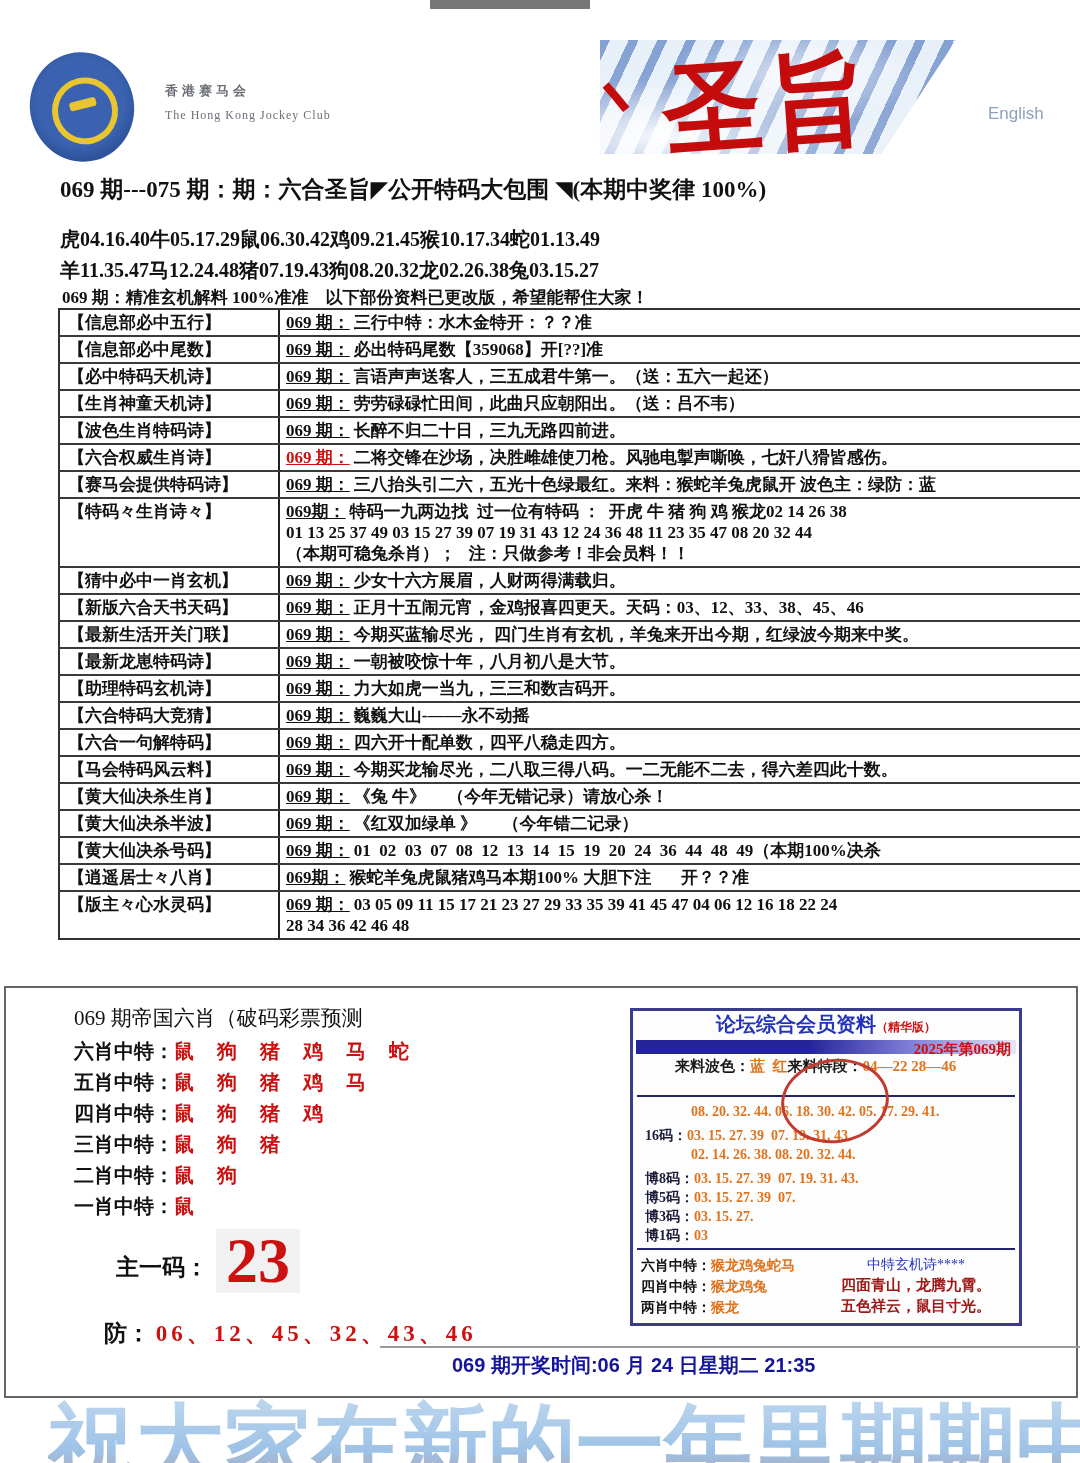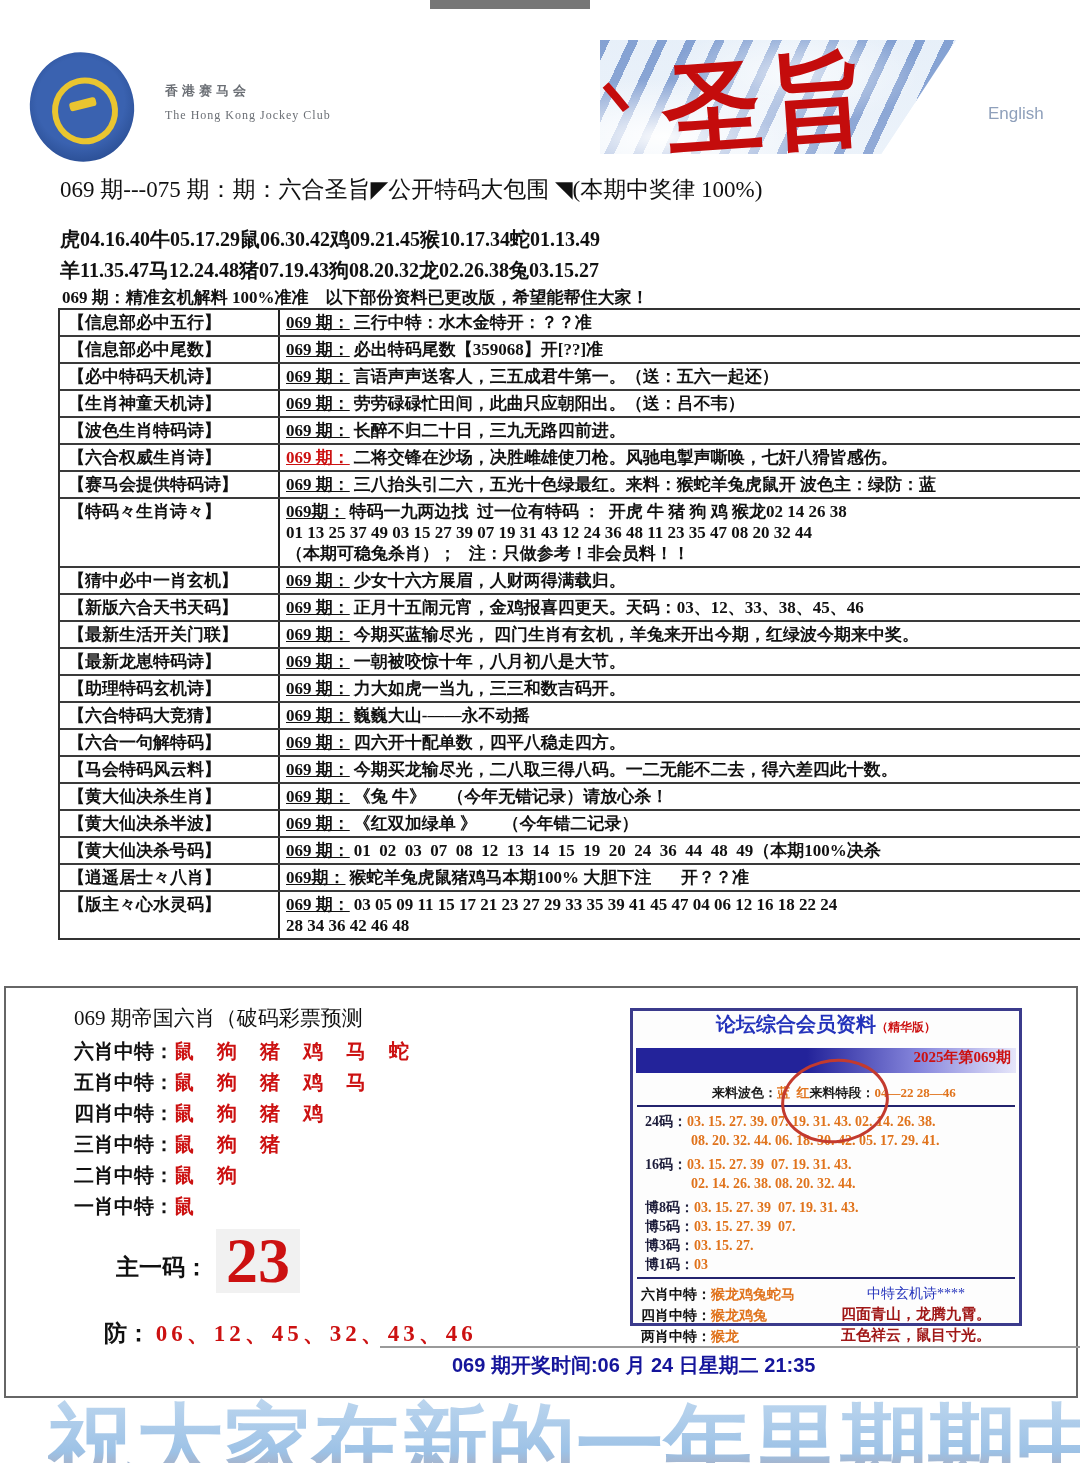--- a/index.html
+++ b/index.html
@@ -22,21 +22,21 @@
       radial-gradient(ellipse at 18% 85%,rgba(255,255,255,.95),transparent 42%),
       radial-gradient(ellipse at 55% 30%,rgba(255,255,255,.7),transparent 45%),
       repeating-linear-gradient(115deg,rgba(70,110,185,.55) 0 9px,rgba(235,242,250,.85) 9px 26px),
       linear-gradient(180deg,#cfe0f2,#eef4fb);
     clip-path:polygon(0 0,100% 0,79% 100%,0 100%);}
   .banner-title{position:absolute;left:586px;top:48px;font-size:100px;line-height:100px;font-weight:bold;
     color:#c40c0c;transform:rotate(-4deg);letter-spacing:6px;white-space:nowrap;}
   .banner-title .dot{font-size:70px;vertical-align:20px;}
   .english-link{position:absolute;left:988px;top:104px;font-size:17px;color:#8fa0bb;font-family:"Liberation Sans",sans-serif;}
   
-  .intro-title{position:absolute;left:60px;top:174px;font-size:23px;font-weight:normal;white-space:pre;}
+  .intro-title{position:absolute;left:60px;top:174px;font-size:23px;font-weight:bold;white-space:pre;}
   .zodiac1{position:absolute;left:60px;top:226px;font-size:20px;font-weight:bold;white-space:pre;}
   .zodiac2{position:absolute;left:60px;top:257px;font-size:20px;font-weight:bold;white-space:pre;}
   .note{position:absolute;left:62px;top:286px;font-size:17px;font-weight:bold;white-space:pre;}
   
   .tips{position:absolute;left:58px;top:308px;width:1022px;border:2px solid #333;border-right:none;}
   .t-row{display:flex;border-bottom:2px solid #3a3a3a;}
   .t-row:last-child{border-bottom:none;}
   .t-label{width:206px;flex:none;border-right:2px solid #222;padding:2px 4px 2px 8px;
     font-weight:bold;font-size:17px;line-height:21px;white-space:nowrap;}
   .t-content{flex:1;padding:2px 6px;font-weight:bold;font-size:17px;line-height:21px;overflow:hidden;}
@@ -51,23 +51,23 @@
   .emp-row .val{color:#cc1111;letter-spacing:9px;}
   .emp-main{position:absolute;left:110px;top:241px;display:flex;align-items:flex-end;}
   .emp-main-label{font-size:23px;font-weight:bold;padding-bottom:10px;}
   .emp-main-value{font-size:64px;line-height:64px;font-weight:bold;color:#cc1111;background:#f1f1f1;padding:0 10px;margin-left:8px;}
   .emp-guard{position:absolute;left:98px;top:330px;font-size:23px;font-weight:bold;}
   .emp-guard .val{color:#cc1111;letter-spacing:4px;}
   
   .forum{position:absolute;left:624px;top:20px;width:386px;height:312px;border:3px solid #3b3b8c;background:#fdfdfd;}
   .f-title{text-align:center;font-size:20px;line-height:26px;font-weight:bold;color:#2433bb;white-space:nowrap;}
   .f-title .suffix{color:#cc1111;font-size:12px;}
-  .f-bar{height:25px;margin:8px 3px;background:linear-gradient(90deg,#23239a 0 45%,#8888dd 75%,#e6e6fa 100%);position:relative;}
+  .f-bar{height:14px;margin:0 3px;background:linear-gradient(90deg,#23239a 0 45%,#8888dd 75%,#e6e6fa 100%);position:relative;}
   .f-period{position:absolute;right:5px;top:0;font-size:15px;line-height:19px;font-weight:bold;color:#cc1111;}
-  .f-wave{font-size:13px;font-weight:bold;padding:3px 0 2px 42px;white-space:pre;margin-left:37px;}
+  .f-wave{font-size:15px;font-weight:bold;padding:3px 0 18px 42px;white-space:pre;}
   .f-wave .lab{color:#1a1a1a;}
   .f-wave .val,.orange{color:#e0731c;}
   .f-div{border-top:2px solid #23236e;margin:1px 4px;}
   .f-codes{padding:4px 0 2px 12px;font-size:14px;line-height:19px;font-weight:bold;}
   .f-code-row{white-space:pre;}
   .f-code-row .lab{color:#1c1c3a;}
   .f-code-row .num{color:#e0731c;}
   .f-indent{padding-left:46px;white-space:pre;color:#e0731c;}
   .f-gap{height:5px;}
   .f-bottom{display:flex;padding:4px 4px 0 8px;}
@@ -260,21 +260,20 @@
   </div>
 
   <div class="forum">
     <div class="f-title"><span>论坛综合会员资料</span><span class="suffix">（精华版）</span></div>
     <div class="f-bar">
         <span class="f-period">2025年第069期</span>
       </div>
     <div class="f-wave"><span class="lab">来料波色：</span><span class="val">蓝  红</span><span class="lab">来料特段：</span><span class="val">04—22 28—46</span></div>
     <div class="f-div"></div>
     <div class="f-codes">
-      <div class="f-code-row"><span class="lab">24码：</span><span class="num">03. 15. 27. 39. 07. 19. 31. 43. 02. 14. 26. 38.</span></div>
       <div class="f-indent">08. 20. 32. 44. 06. 18. 30. 42. 05. 17. 29. 41.</div>
       <div class="f-gap"></div>
       <div class="f-code-row"><span class="lab">16码：</span><span class="num">03. 15. 27. 39  07. 19. 31. 43.</span></div>
       <div class="f-indent">02. 14. 26. 38. 08. 20. 32. 44.</div>
       <div class="f-gap"></div>
       <div class="f-code-row"><span class="lab">博8码：</span><span class="num">03. 15. 27. 39  07. 19. 31. 43.</span></div>
       <div class="f-code-row"><span class="lab">博5码：</span><span class="num">03. 15. 27. 39  07.</span></div>
       <div class="f-code-row"><span class="lab">博3码：</span><span class="num">03. 15. 27.</span></div>
       <div class="f-code-row"><span class="lab">博1码：</span><span class="num">03</span></div>
     </div>

